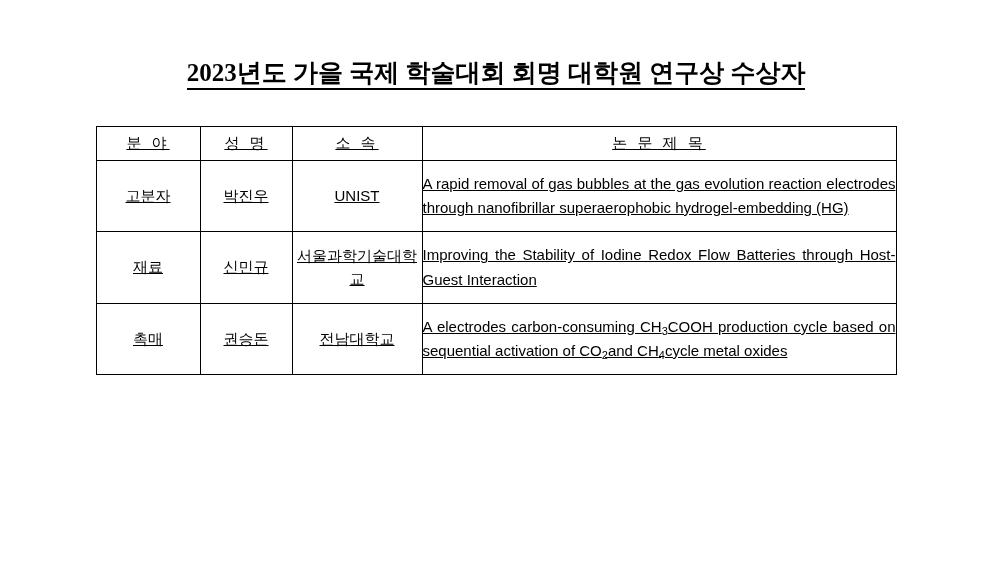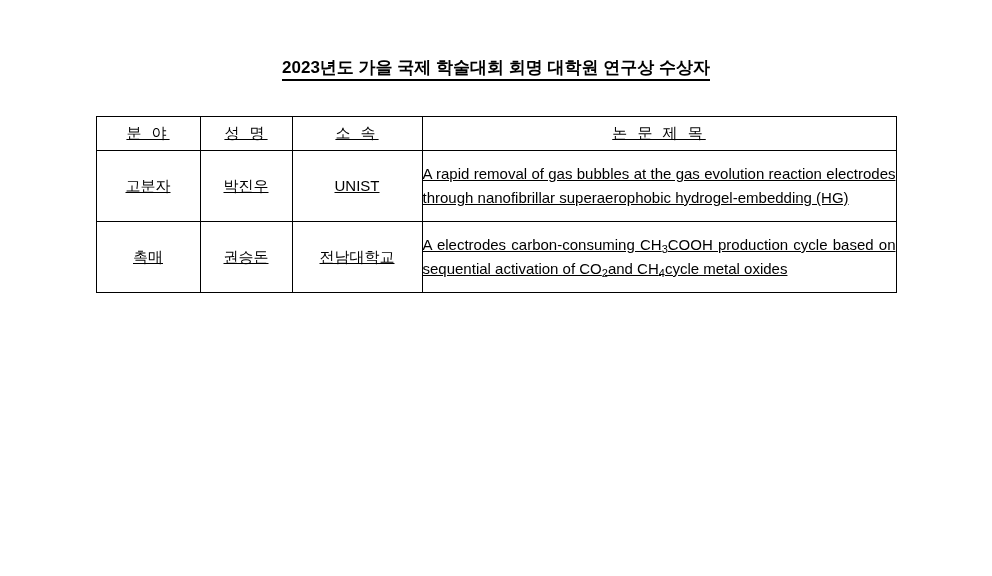--- a/index.html
+++ b/index.html
@@ -15,25 +15,26 @@
     overflow: hidden;
   }
   .page {
     position: relative;
     width: 992px;
     height: 576px;
     box-sizing: border-box;
   }
   .doc-title {
     text-align: center;
-    font-size: 17px;
+    font-size: 25px;
     font-weight: bold;
     letter-spacing: 0px;
     margin: 56px 0 0 0;
     padding-bottom: 3px;
+    font-family: Liberation Serif, serif;
   }
   .doc-title span.underline {
     border-bottom: 2px solid #000;
     padding-bottom: 2px;
   }
   table.award-table {
     border-collapse: collapse;
     margin: 34px auto 0 auto;
     width: 800px;
     table-layout: fixed;
@@ -105,20 +106,26 @@
         <th>논 문 제 목</th>
       </tr>
     </thead>
     <tbody>
       <tr class="tall">
         <td class="c-field">고분자</td>
         <td class="c-name">박진우</td>
         <td class="c-affil">UNIST</td>
         <td class="c-title">A rapid removal of gas bubbles at the gas evolution reaction electrodes through nanofibrillar superaerophobic hydrogel-embedding (HG)</td>
       </tr>
+      <tr>
+        <td class="c-field">재료</td>
+        <td class="c-name">신민규</td>
+        <td class="c-affil">서울과학기술대학교</td>
+        <td class="c-title">Improving the Stability of Iodine Redox Flow Batteries through Host-Guest Interaction</td>
+      </tr>
       <tr class="tall">
         <td class="c-field">촉매</td>
         <td class="c-name">권승돈</td>
         <td class="c-affil">전남대학교</td>
         <td class="c-title">
           <span>A electrodes carbon-consuming CH</span><sub>3</sub><span>COOH production cycle based on sequential activation of CO</span><sub>2</sub><span>and CH</span><sub>4</sub><span>cycle metal oxides</span>
         </td>
       </tr>
     </tbody>
   </table>

